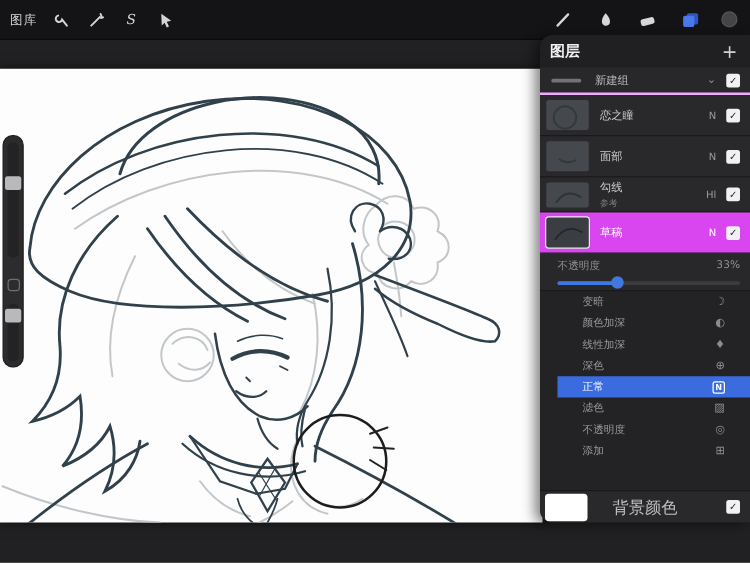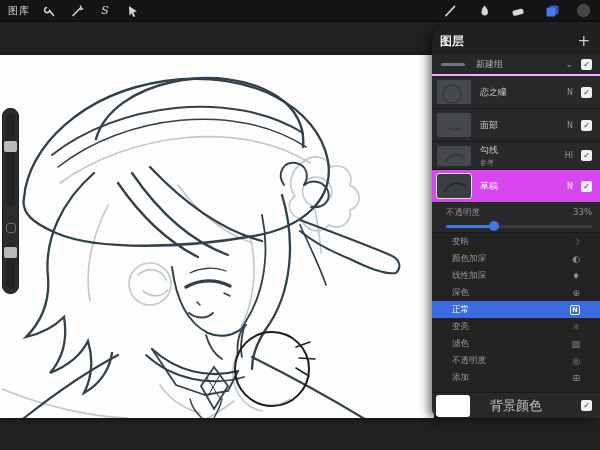--- a/index.html
+++ b/index.html
@@ -1,21 +1,21 @@
 <!DOCTYPE html>
 <html><head>
 <meta charset="utf-8">
 <style>
   * { margin:0; padding:0; box-sizing:border-box; }
   html,body { width:600px; height:450px; overflow:hidden; background:#212123;
     font-family:"DejaVu Sans", sans-serif; }
   #app { position:relative; width:600px; height:450px; background:#212123; }
 
   
-  .toolbar { position:absolute; left:0; top:0; width:600px; height:22px;
+  .toolbar { position:absolute; left:0; top:0; width:600px; height:32px;
     background:#141416; display:flex; align-items:center; border-bottom:1px solid #0a0a0a; }
   .tb-left { display:flex; align-items:center; gap:10px; padding-left:8px; }
   .gallery { color:#d6d6d8; font-size:10px; letter-spacing:1px; }
   .tb-icon { width:18px; height:16px; display:flex; align-items:center; justify-content:center; }
   .tb-icon svg { display:block; }
   .tb-right { margin-left:auto; display:flex; align-items:center; gap:16px; padding-right:10px; }
   .sel-s { color:#d8d8da; font-size:11px; font-family:"DejaVu Serif", serif; font-style:italic; }
   .color-dot { width:13px; height:13px; border-radius:50%; background:#454547; border:1px solid #565658; }
 
   
@@ -69,21 +69,21 @@
   .opacity-sec { height:30px; background:#28282a; border-bottom:1px solid #19191b; padding:4px 8px 0 14px; }
   .op-line { display:flex; }
   .op-label { color:#8f8f93; font-size:8.5px; }
   .op-value { margin-left:auto; color:#8f8f93; font-size:8.5px; }
   .op-slider { position:relative; margin-top:6px; height:3px; background:#3c3c3f; border-radius:2px; }
   .op-fill { position:absolute; left:0; top:0; height:3px; background:#3f78e0; border-radius:2px; }
   .op-knob { position:absolute; top:-4px; width:10px; height:10px; border-radius:50%;
     background:#3f78e0; transform:translateX(-5px); }
 
   .blend-list { flex:1; background:#232325; }
-  .blend-row { height:17px; display:flex; align-items:center; padding:0 20px; }
+  .blend-row { height:17px; display:flex; align-items:center; padding:0 20px;margin-left:14px; }
   .blend-label { color:#98989c; font-size:8.5px; }
   .blend-icon { margin-left:auto; color:#8b8b8f; font-size:9px; }
   .blend-row.selected { background:#3a6ce0; }
   .blend-row.selected .blend-label { color:#ffffff; }
   .n-box { margin-left:auto; width:10px; height:10px; border:1px solid #fff; border-radius:2px;
     color:#fff; font-size:6.5px; line-height:9px; text-align:center; font-weight:bold; }
 
   .bg-row { height:26px; background:#29292c; border-top:1px solid #19191b;
     display:flex; align-items:center; padding:0 8px 0 4px; }
   .bg-swatch { width:34px; height:22px; background:#ffffff; border-radius:3px; flex:none; }
@@ -321,24 +321,20 @@
       </div>
       <div class="blend-row">
         <span class="blend-label">深色</span>
         <span class="blend-icon">⊕</span>
       </div>
       <div class="blend-row selected">
         <span class="blend-label">正常</span>
         <span class="n-box">N</span>
       </div>
       <div class="blend-row">
-        <span class="blend-label">变亮</span>
-        <span class="blend-icon">☼</span>
-      </div>
-      <div class="blend-row">
         <span class="blend-label">滤色</span>
         <span class="blend-icon">▨</span>
       </div>
       <div class="blend-row">
         <span class="blend-label">不透明度</span>
         <span class="blend-icon">◎</span>
       </div>
       <div class="blend-row">
         <span class="blend-label">添加</span>
         <span class="blend-icon">⊞</span>

